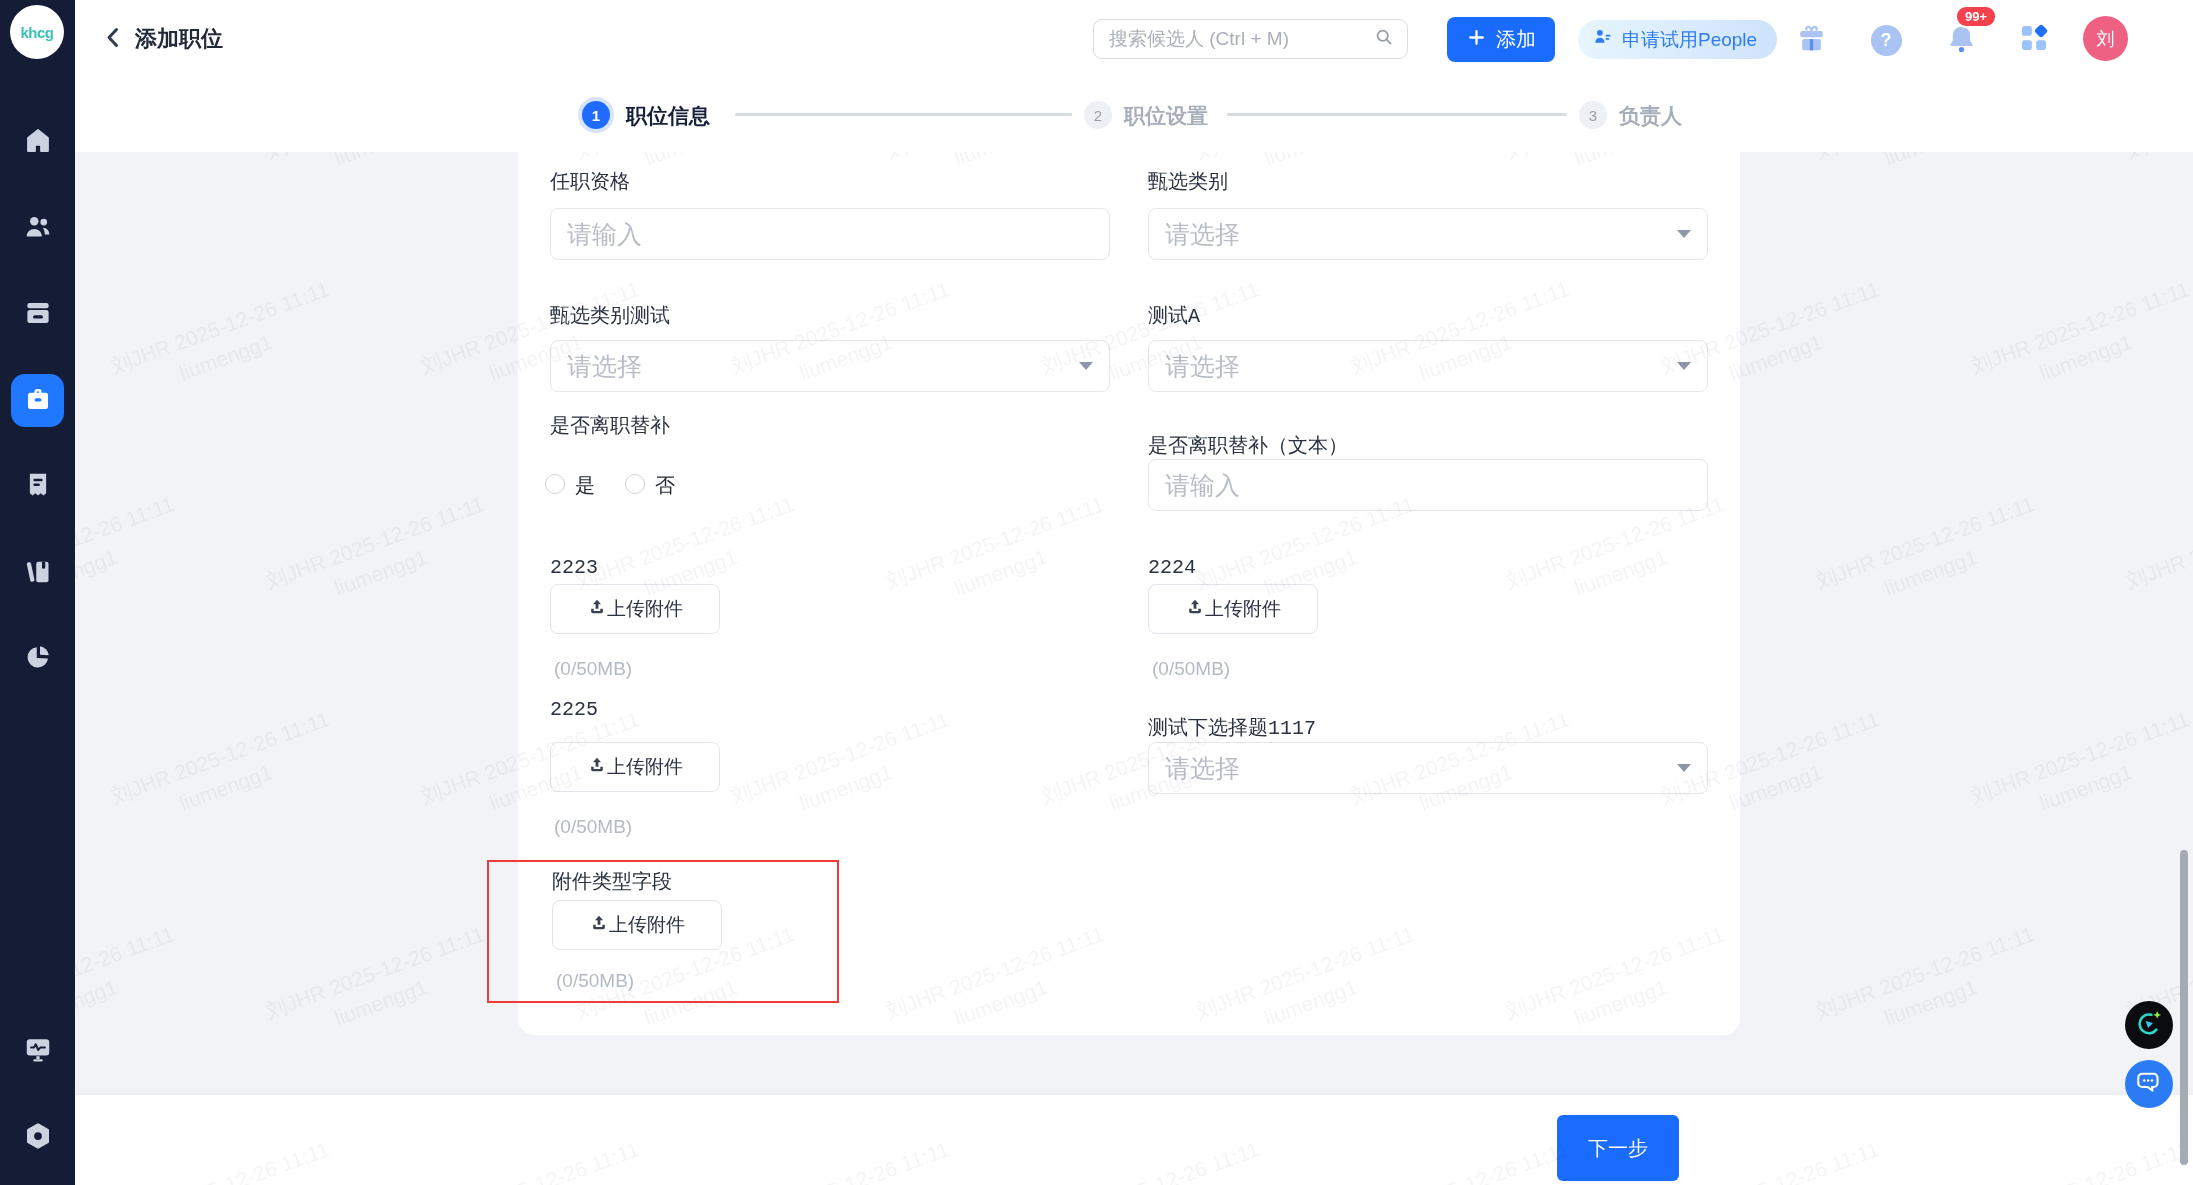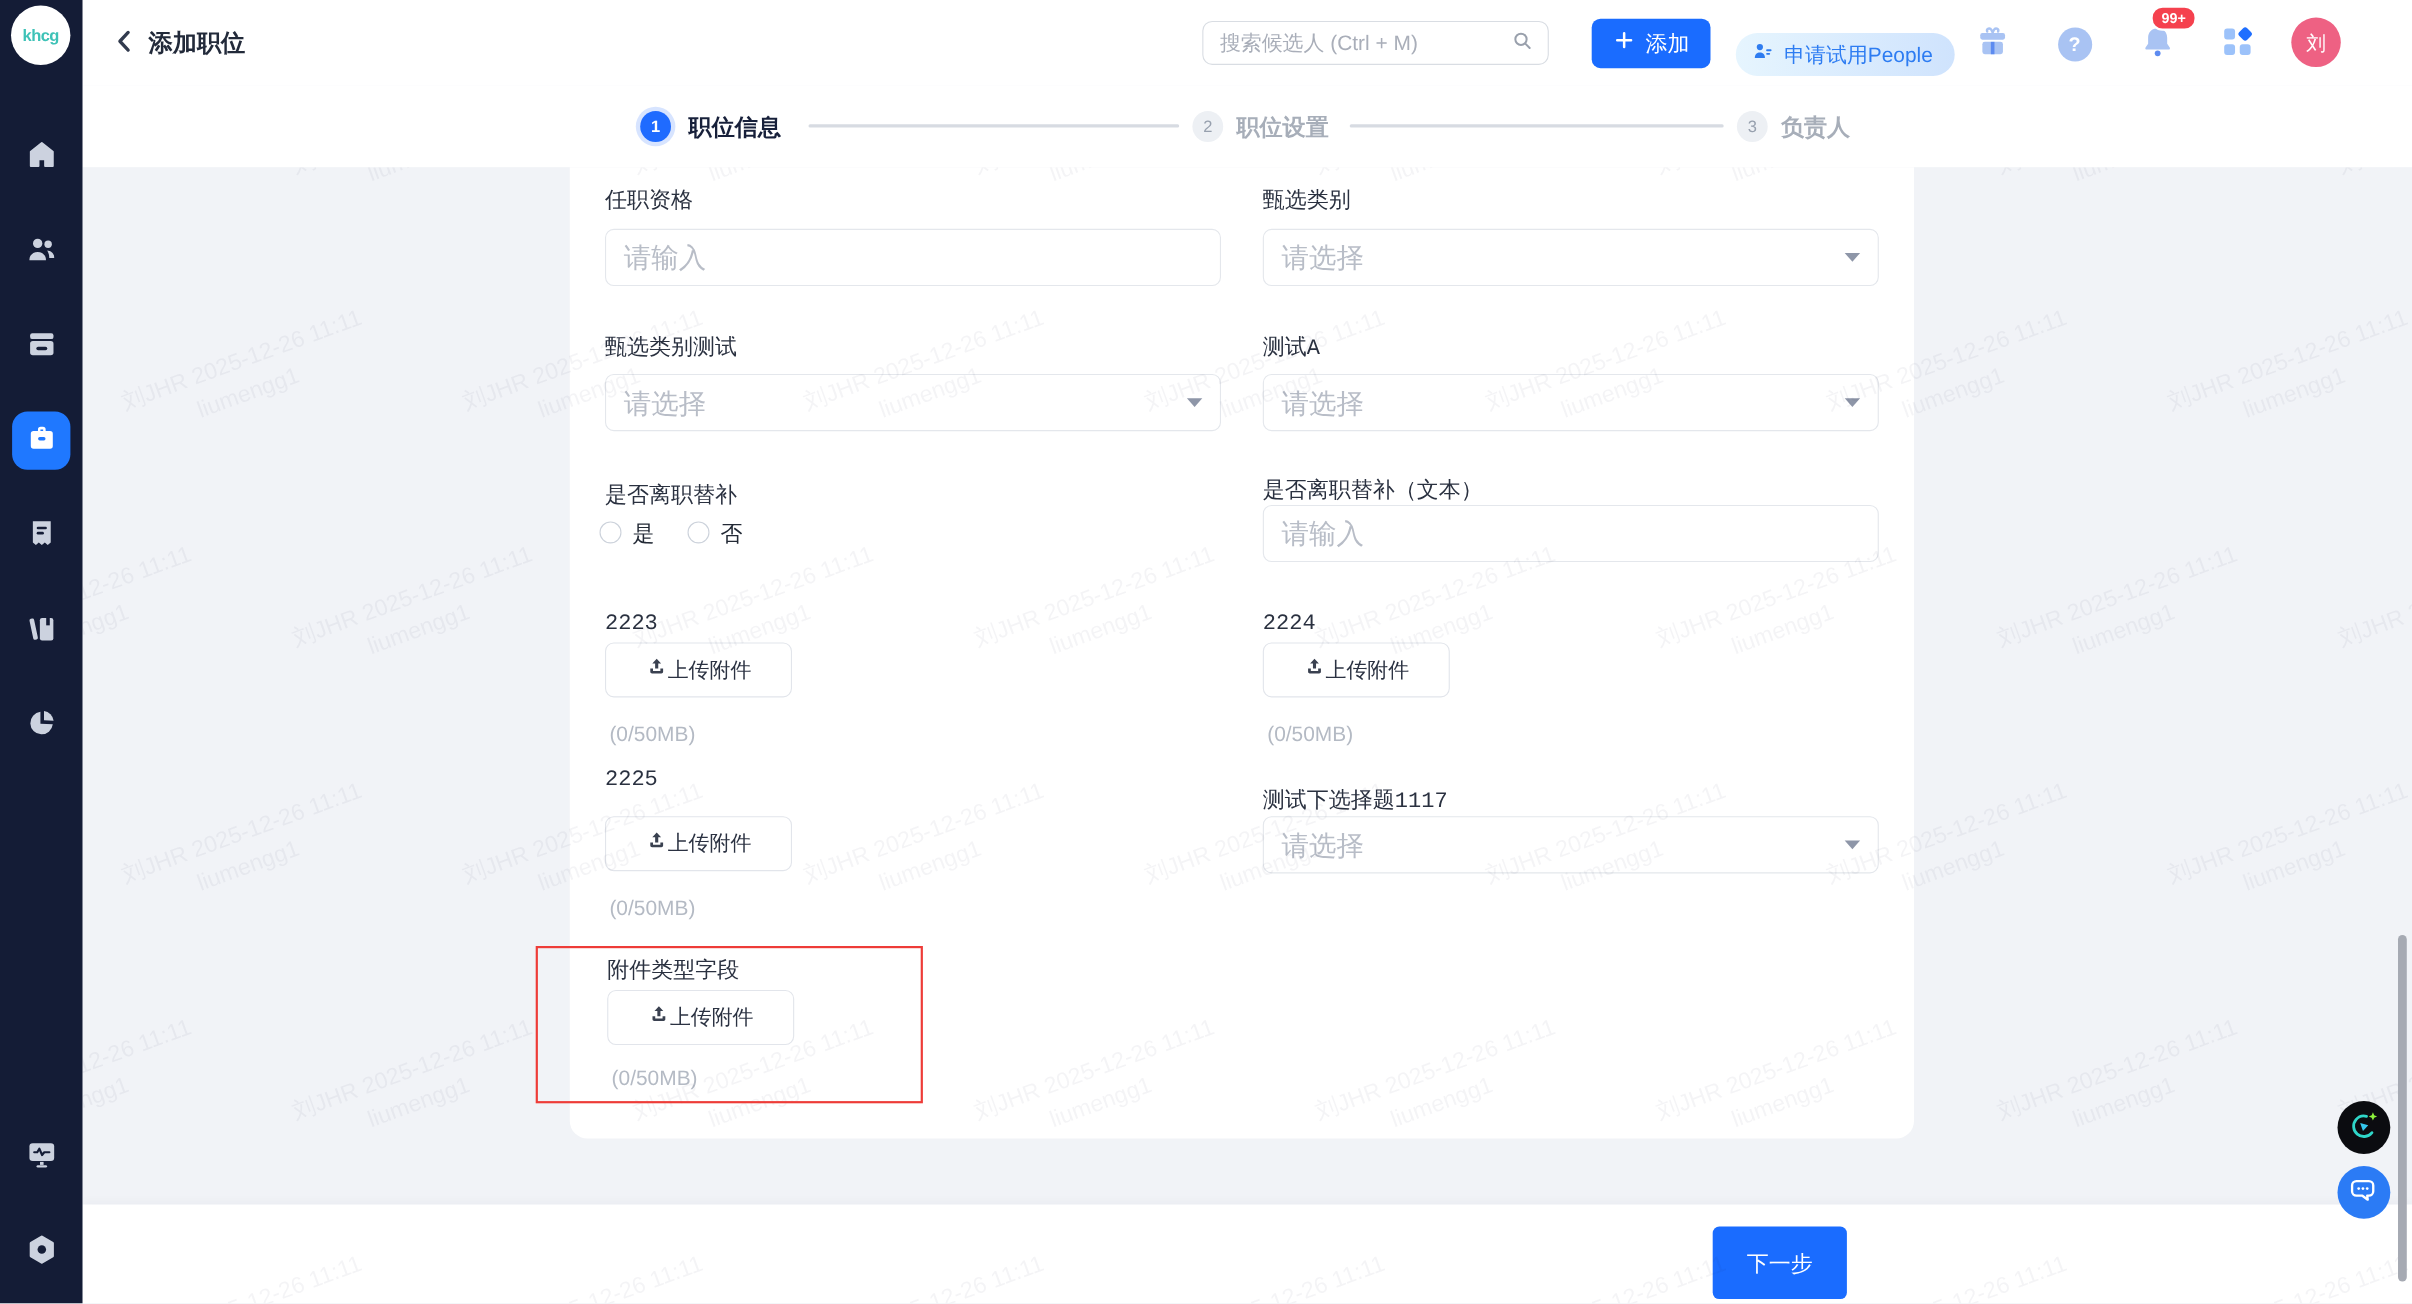--- a/index.html
+++ b/index.html
@@ -22,21 +22,21 @@
   .header { left:75px; top:0; width:2118px; height:78px; background:#fff; z-index:15; }
   .back { left:24px; top:24px; width:30px; height:30px; display:flex; align-items:center; justify-content:center; cursor:pointer; }
   .page-title { left:60px; top:24px; font-size:22px; font-weight:600; color:#222a3a; }
   .search-box { left:1018px; top:19px; width:315px; height:40px; border:1px solid #d9dde3; border-radius:9px;
           background:#fff; display:flex; align-items:center; padding:0 12px 0 15px; cursor:text; }
   .search-box .ph { flex:1; font-size:19px; color:#a9aeb9; white-space:nowrap; overflow:hidden; }
   .btn-add { left:1372px; top:17px; width:108px; height:45px; background:#1a6cff; border:none; border-radius:8px;
           color:#fff; font-size:20px; display:flex; align-items:center; justify-content:center; gap:9px; cursor:pointer; }
   .pill-trial { left:1503px; top:20px; height:39px; padding:0 20px 0 14px; border:none; border-radius:20px;
           background:linear-gradient(90deg,#e6f5fe,#cfe3fd); color:#2d7cf2; font-size:19px;
-          display:flex; align-items:center; gap:8px; cursor:pointer;margin-top:10px; }
+          display:flex; align-items:center; gap:8px; cursor:pointer; }
   .hd-icbtn { top:22px; width:36px; height:36px; display:flex; align-items:center; justify-content:center; cursor:pointer; }
   .help-circle { width:31px; height:31px; border-radius:50%; background:#a9c3f3; color:#fff; font-size:18px;
           font-weight:bold; display:flex; align-items:center; justify-content:center; }
   .badge { left:1880px; top:5px; background:#f5414e; color:#fff; font-size:13px; font-weight:bold;
           padding:2px 8px; border-radius:11px; border:2px solid #fff; z-index:2; }
   .avatar { left:2008px; top:16px; width:45px; height:45px; border-radius:50%; background:#ee6183; color:#fff;
           font-size:18px; display:flex; align-items:center; justify-content:center; cursor:pointer; }
 
   
   .stepbar { left:75px; top:78px; width:2118px; height:74px; background:#fff; z-index:14; }
@@ -239,21 +239,21 @@
   <div class="abs f-select" style="left:32px;top:188px">
     <span class="ph">请选择</span>
     <span class="caret"></span>
   </div>
   <div class="abs f-label" style="left:630px;top:150px">测试A</div>
   <div class="abs f-select" style="left:630px;top:188px">
     <span class="ph">请选择</span>
     <span class="caret"></span>
   </div>
 
-  <div class="abs f-label" style="left:32px;top:284px">是否离职替补</div>
+  <div class="abs f-label" style="left:32px;top:260px">是否离职替补</div>
   <div class="abs radio" style="left:27px;top:322px"></div>
   <div class="abs radio-lab" style="left:57px;top:320px">是</div>
   <div class="abs radio" style="left:107px;top:322px"></div>
   <div class="abs radio-lab" style="left:137px;top:320px">否</div>
 
   <div class="abs f-label" style="left:630px;top:280px">是否离职替补（文本）</div>
   <div class="abs f-input" style="left:630px;top:307px">
     <span class="ph">请输入</span>
   </div>
 

